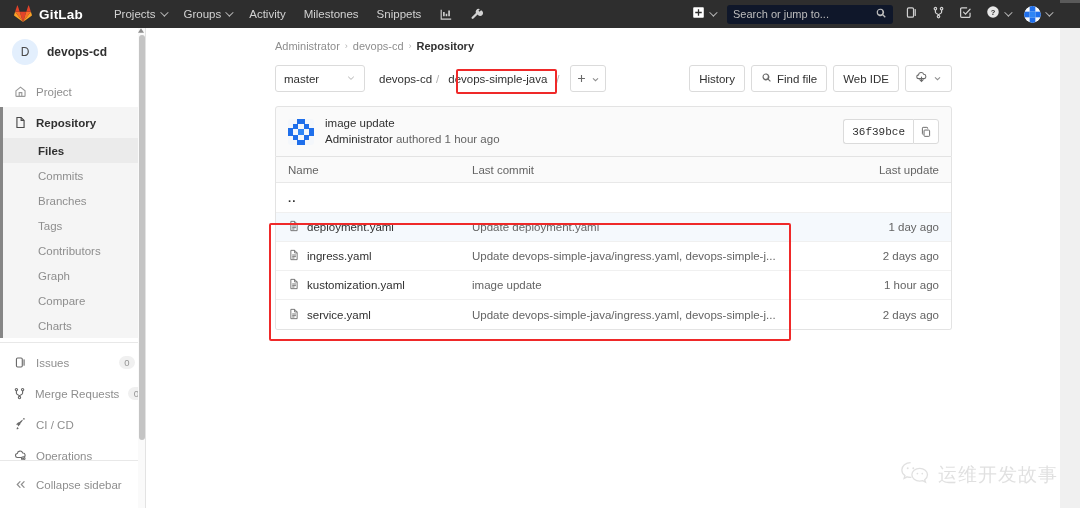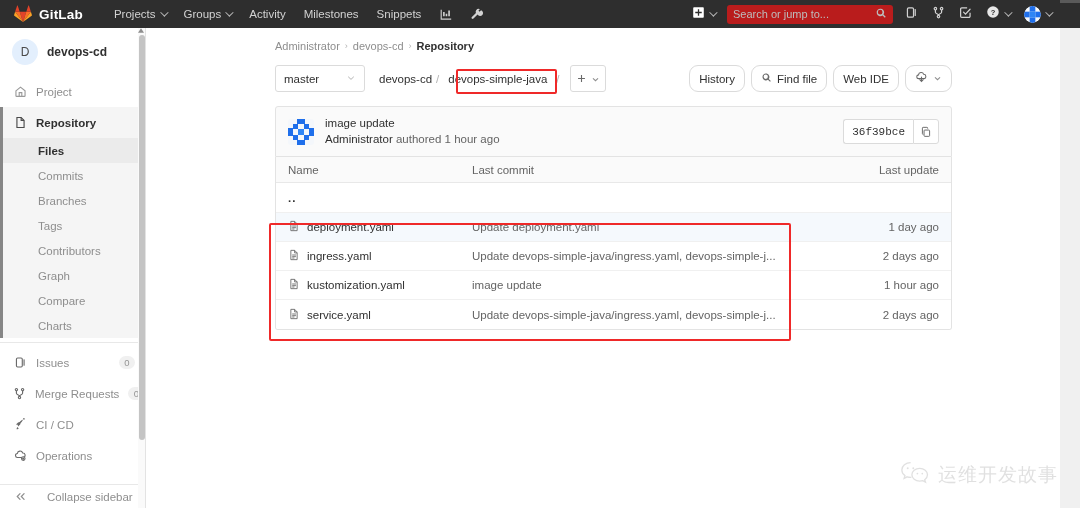--- a/index.html
+++ b/index.html
@@ -69,21 +69,21 @@
     gap: 0px;
   }
   .tr-btn {
     display: flex; align-items: center;
     gap: 4px;
     padding: 5px 7px;
     cursor: pointer;
   }
   .searchbox {
     width: 166px; height: 19px;
-    background: #b91c1c;
+    background: #0f172a;
     border-radius: 3px;
     display: flex; align-items: center;
     padding: 0 6px;
     margin: 0 5px;
     position: relative;
     cursor: text;
   }
   .searchbox .ph {
     color: #bdbdbd;
     font-size: 11px;
@@ -165,24 +165,24 @@
   }
   .sb-subitem.active {
     background: #ebebeb;
     color: #303030;
     font-weight: bold;
   }
   .sb-divider { height: 1px; background: #e8e8e8; margin: 4px 0; }
   .collapse-row {
     position: absolute;
     left: 0; bottom: 0;
-    width: 145px; height: 24px;
+    width: 145px; height: 48px;
     border-top: 1px solid #e8e8e8;
     display: flex; align-items: center;
-    gap: 20px;
+    gap: 9px;
     padding-left: 13px;
     font-size: 11.5px;
     color: #8e8e8e;
     cursor: pointer;
     background: #fff;
   }
 
   
   .sb-scroll-track {
     position: absolute;
@@ -285,21 +285,21 @@
   .tbtn {
     height: 27px;
     border: 1px solid #dbdbdb;
     background: #fff;
     font-size: 11.5px;
     color: #303030;
     display: flex; align-items: center; justify-content: center;
     gap: 5px;
     padding: 0 9px;
     margin-left: 6px;
-    border-radius: 9px;
+    border-radius: 3px;
     cursor: pointer;
     white-space: nowrap;
   }
 
   
   .commit-box {
     margin-top: 14px;
     border: 1px solid #e3e3e3;
     border-radius: 3px 3px 0 0;
     background: #fafafa;

